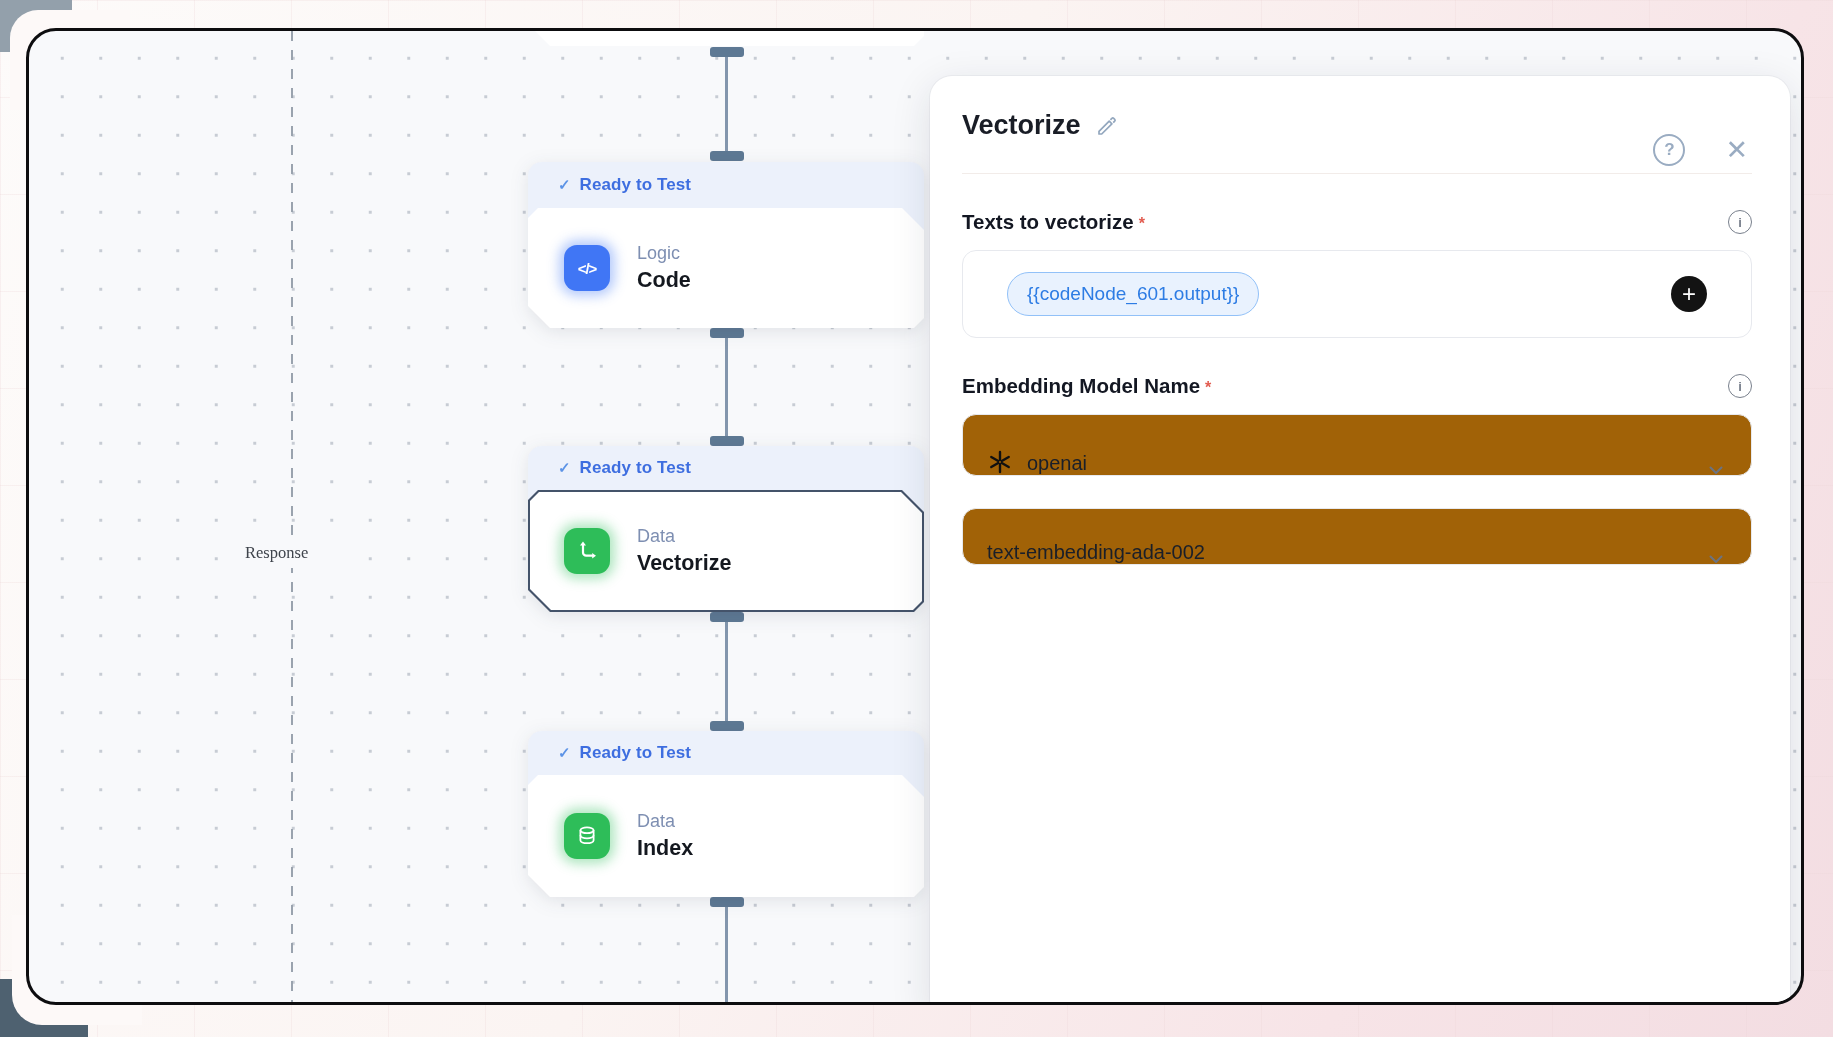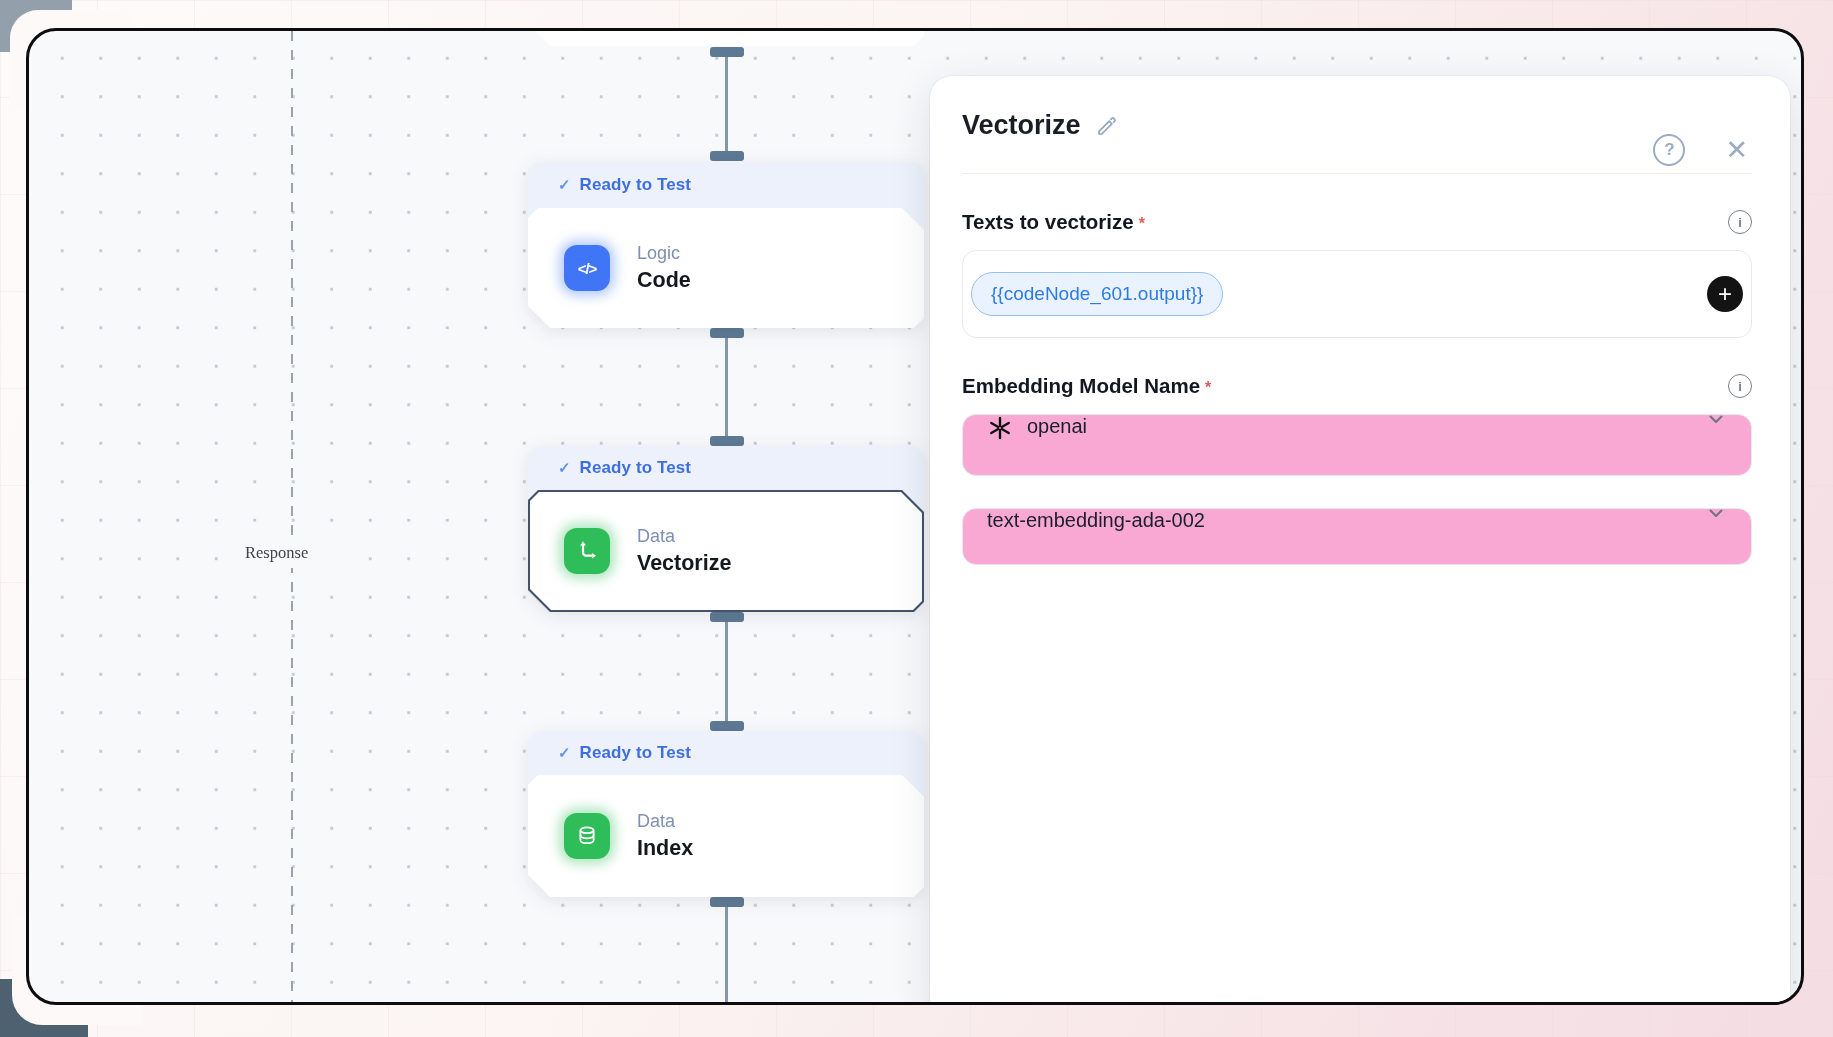--- a/index.html
+++ b/index.html
@@ -102,34 +102,34 @@
   .divider { height:1px; background:#F2ECE9; margin-top:32px; }
 
   .field-row { display:flex; align-items:center; justify-content:space-between; margin-top:36px; }
   .field-label { font-size:20.5px; font-weight:700; color:#131722; }
   .req { color:#E25C50; margin-left:5px; font-weight:700; }
   .info-btn { width:24px; height:24px; border-radius:50%; border:1.6px solid #787F8C; color:#787F8C;
     display:flex; align-items:center; justify-content:center; font-size:13px; font-weight:700; font-style:normal; cursor:pointer; }
 
   .text-input {
     margin-top:16px; height:88px; border:1.5px solid #E7E9EE; border-radius:14px;
-    display:flex; align-items:center; justify-content:space-between; padding:0 8px; background:#fff;
+    display:flex; align-items:center; justify-content:space-between; padding:0 44px; background:#fff;
   }
   .chip {
     background:#E9F2FE; border:1.5px solid #92C1F8; color:#2D7CE4;
     border-radius:22px; height:44px; display:flex; align-items:center; padding:0 19px; font-size:19px;
   }
   .plus-btn {
     width:36px; height:36px; border-radius:50%; background:#131313; color:#fff;
     display:flex; align-items:center; justify-content:center; font-size:24px; font-weight:400; cursor:pointer; line-height:1;
   }
 
   .select {
-    height:62px; border:1.5px solid #E7E9EE; border-radius:14px; background:#f9a8d4;
-    display:flex; align-items:flex-start; padding:0 28px 0 24px; gap:14px; cursor:pointer;
+    height:62px; border:1.5px solid #E7E9EE; border-radius:14px; background:#a16207;
+    display:flex; align-items:flex-end; padding:0 28px 0 24px; gap:14px; cursor:pointer;
   }
   .select-1 { margin-top:16px; }
   .select-2 { margin-top:32px; height:57px; }
   .select-text { font-size:20px; color:#1A1F29; flex:1; }
   .chev { flex:0 0 auto; display:flex; }
 </style>
 </head>
 <body>
 
 <div class="corner-tl"></div>

